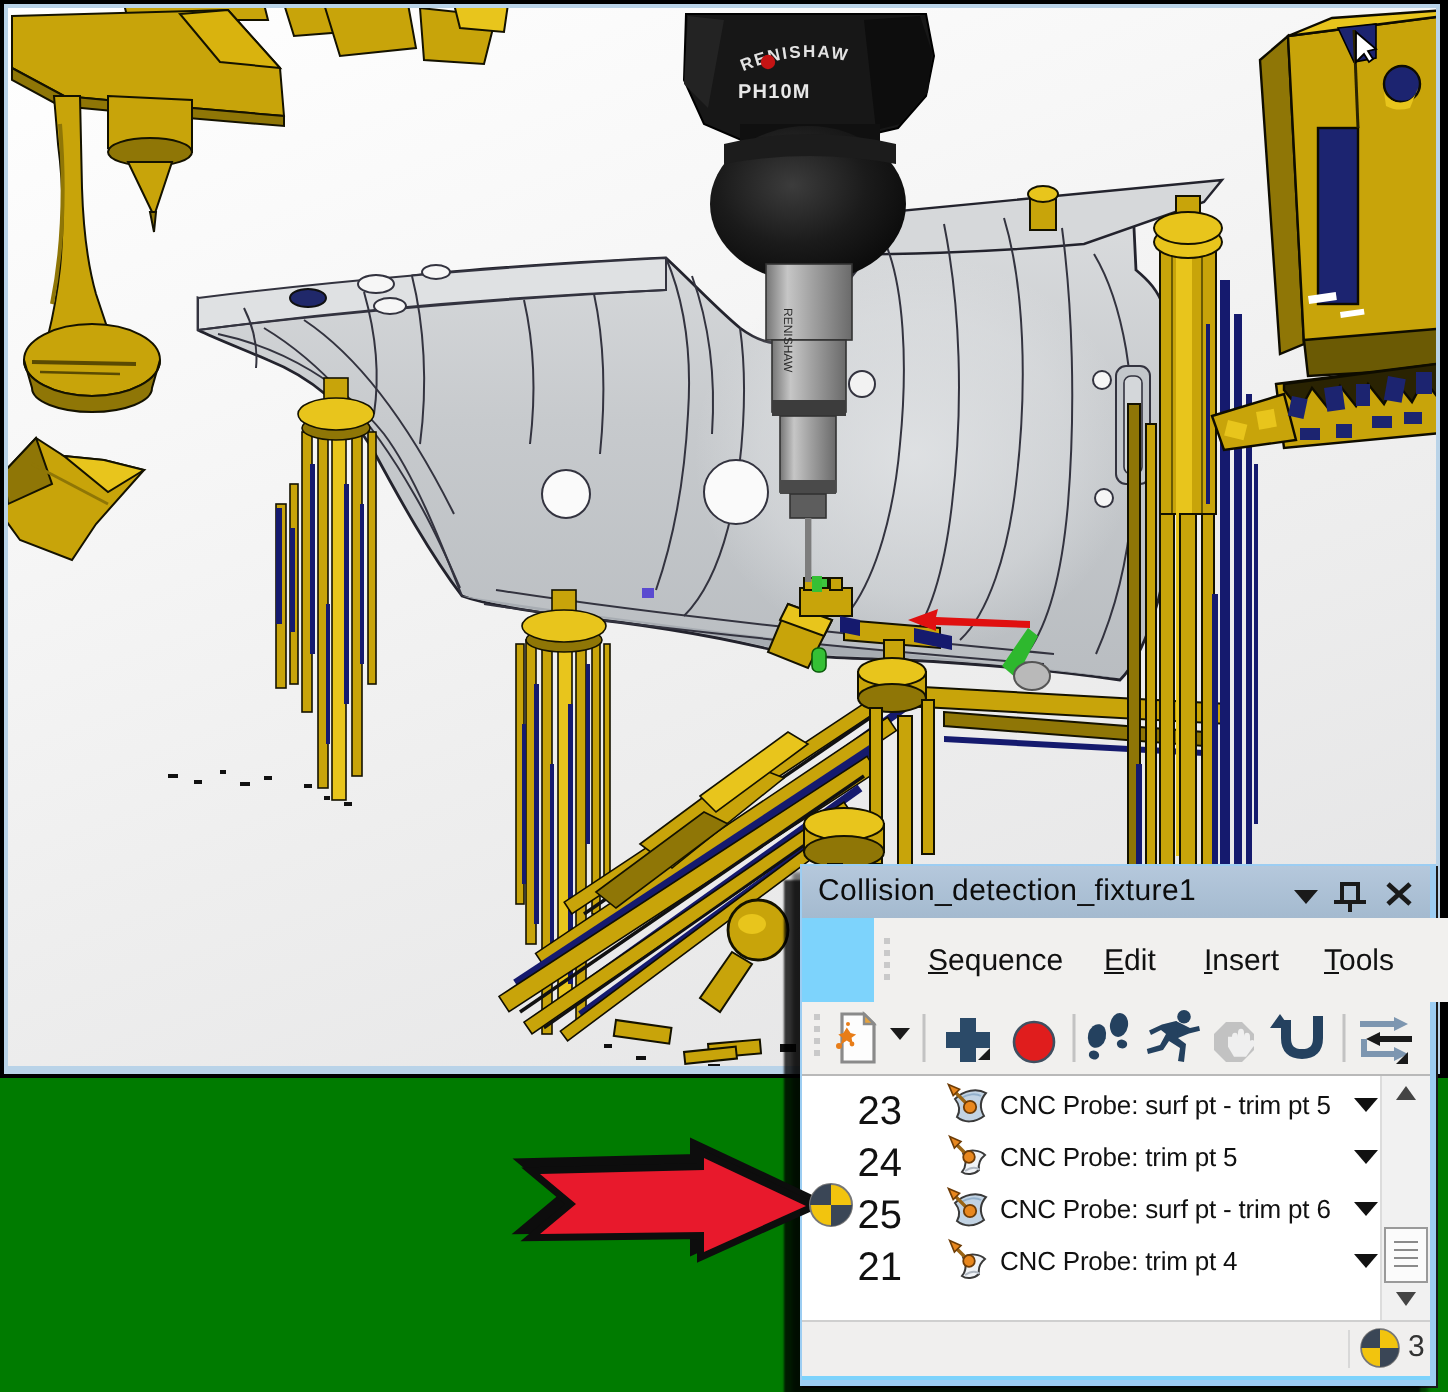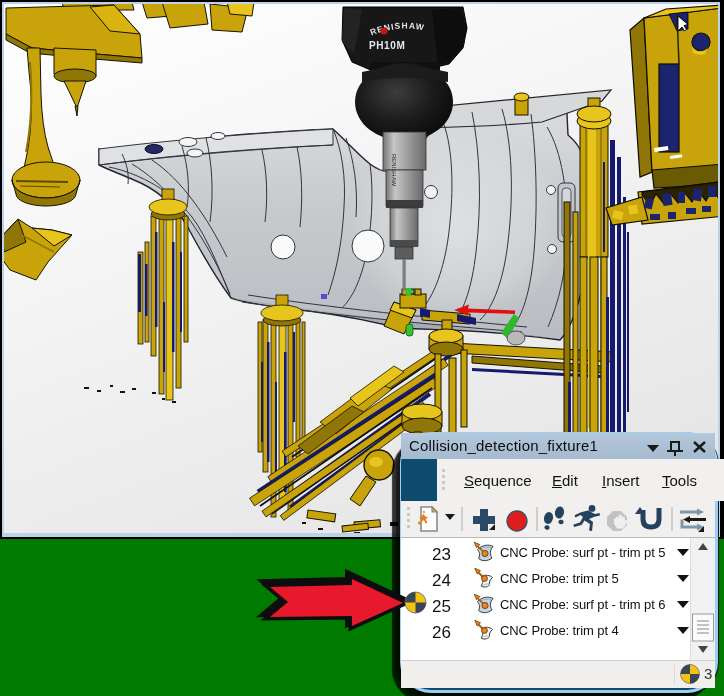--- a/index.html
+++ b/index.html
@@ -3,32 +3,32 @@
 <style>
 html,body{margin:0;padding:0;}
 body{width:724px;height:696px;overflow:hidden;font-family:"Liberation Sans",sans-serif;background:#007B00;position:relative;}
 #frame{position:absolute;left:0;top:0;width:724px;height:539px;background:#000;}
 #vp{position:absolute;left:2px;top:2px;width:718px;height:535px;background:#b9d3e8;}
 #vpin{position:absolute;left:2px;top:2px;width:714px;height:529px;overflow:hidden;
 background:linear-gradient(160deg,#ffffff 0%,#f7f7f7 30%,#eeeeee 60%,#e3e3e4 100%);}
 #green{position:absolute;left:0;top:539px;width:724px;height:157px;background:#007B00;}
 #scene{position:absolute;left:0;top:0;}
 
-#panel{position:absolute;left:400px;top:432px;width:314px;height:257px;background:#0c4a6e;
+#panel{position:absolute;left:400px;top:432px;width:314px;height:257px;background:#7dd3fc;
 border-right:3px solid #9ccdf2;border-bottom:3px solid #9ccdf2;border-left:1px solid #9ccdf2;border-top:1px solid #9ccdf2;
-box-shadow:-8px 8px 1px rgba(0,0,0,0.78), -4px 4px 2px rgba(0,0,0,0.5), 1px 1px 0 #1a1a1a;border-radius:31px;}
+box-shadow:-8px 8px 1px rgba(0,0,0,0.78), -4px 4px 2px rgba(0,0,0,0.5), 1px 1px 0 #1a1a1a;}
 #title{position:absolute;left:0;top:0;width:100%;height:26px;background:linear-gradient(#b5c8dc,#a4bacf);}
 #title .t{position:absolute;left:8px;top:4px;font-size:15px;color:#0c0c0c;letter-spacing:0.2px;}
 #menu{position:absolute;left:0;top:26px;width:100%;height:42px;background:#f1f0ee;margin-left:36px;}
 #menu span{position:absolute;top:13px;font-size:15px;color:#111;}
 #menu u{text-decoration:underline;}
 #toolbar{position:absolute;left:0;top:68px;width:100%;height:36px;background:#f1f0ee;border-bottom:1px solid #b9b9b9;}
 #list{position:absolute;left:0;top:105px;width:100%;height:122px;background:#fff;}
 .row{position:absolute;left:0;width:100%;height:26px;}
-.num{position:absolute;left:20px;width:30px;text-align:right;top:6px;font-size:17px;color:#111;}
+.num{position:absolute;left:20px;width:30px;text-align:right;top:6px;font-size:20px;color:#111;}
 .txt{position:absolute;left:99px;top:6px;font-size:13px;letter-spacing:-0.1px;color:#111;}
 .dd{position:absolute;left:276px;top:10px;width:0;height:0;border-left:6px solid transparent;border-right:6px solid transparent;border-top:7px solid #111;}
 .ricon{position:absolute;left:72px;top:2px;}
 #sbar{position:absolute;right:0;top:105px;width:24px;height:122px;background:#f1f1f1;border-left:1px solid #dcdcdc;}
 #status{position:absolute;left:0;top:227px;width:100%;height:27px;background:#f0efee;border-top:1px solid #cfcfcf;}
 #status .n3{position:absolute;left:303px;top:4px;font-size:15px;color:#333;}
 #status .vdiv{position:absolute;left:273px;top:4px;width:1px;height:19px;background:#d8d8d8;}
 </style></head>
 <body>
 <div id="frame">
@@ -429,21 +429,21 @@
       </div>
     <div class="row" style="top:53px">
         <span class="num">25</span>
         <span class="txt">CNC Probe: surf pt - trim pt 6</span>
         <span class="dd"></span>
         <svg class="ricon" width="22" height="22">
           <use href="#isurf"></use>
         </svg>
       </div>
     <div class="row" style="top:79px">
-        <span class="num">26</span>
+        <span class="num">21</span>
         <span class="txt">CNC Probe: trim pt 4</span>
         <span class="dd"></span>
         <svg class="ricon" width="22" height="22">
           <use href="#itrim"></use>
         </svg>
       </div>
   </div>
   <div id="sbar">
     <svg width="24" height="122" style="position:absolute;left:0;top:0">
       <path d="M7 12 l10 0 l-5 -7 z" fill="#444"></path>

